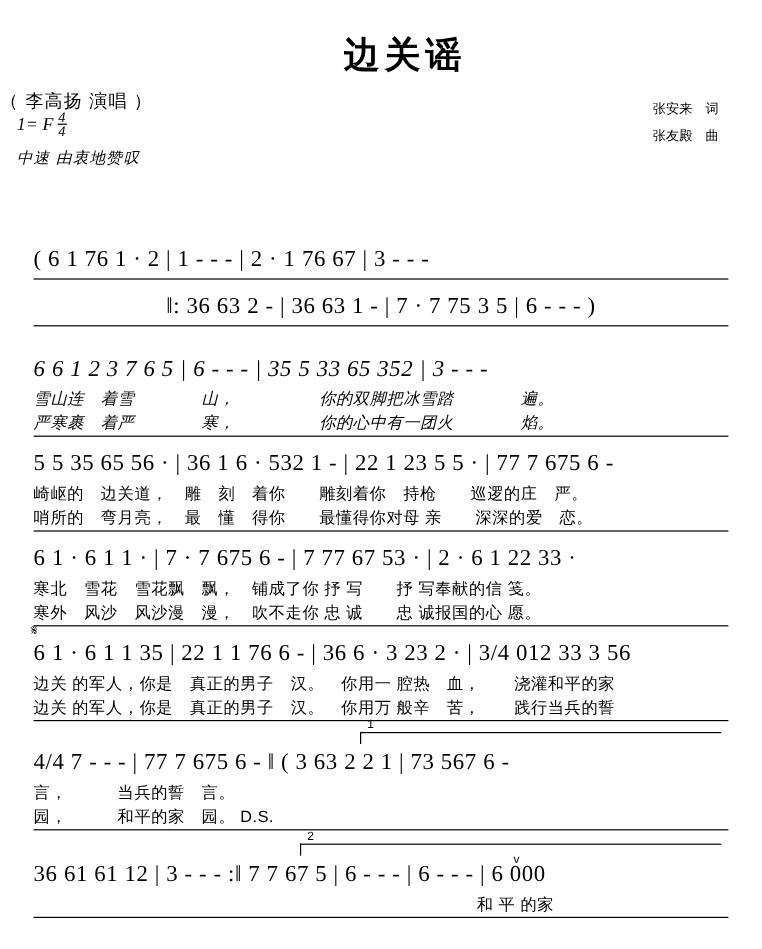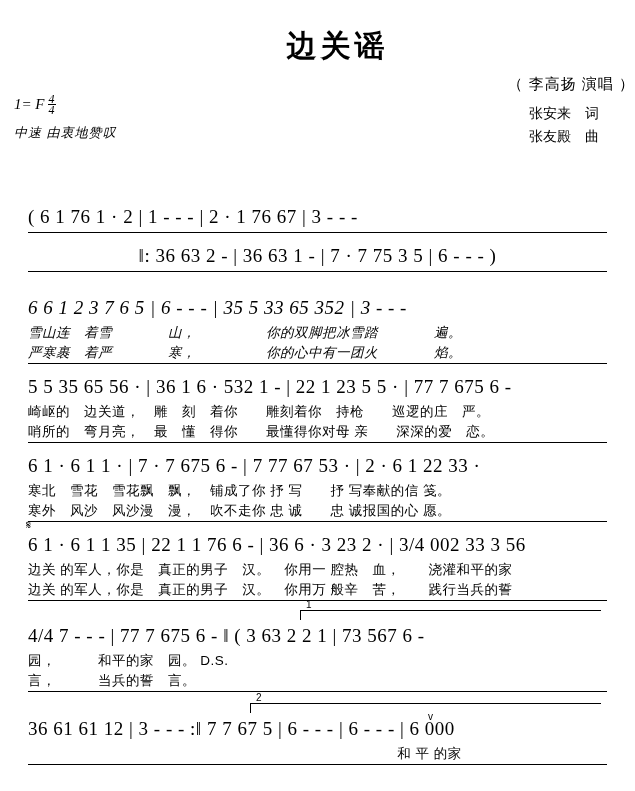--- a/index.html
+++ b/index.html
@@ -25,32 +25,32 @@
   .title {
     text-align: center;
     font-family: "Liberation Sans", sans-serif;
     font-weight: bold;
     font-size: 30px;
     letter-spacing: 4px;
     margin-top: 26px;
     padding-left: 40px;
   }
   .singer {
-    text-align: right;
+    text-align: left;
     font-family: "Liberation Sans", sans-serif;
     font-size: 15px;
     margin-top: 8px;
     letter-spacing: 1px;
   }
   .credits {
     position: absolute;
     right: 36px;
-    top: 76px;
+    top: 54px;
     font-family: "Liberation Sans", sans-serif;
-    font-size: 14px;
+    font-size: 11px;
     line-height: 23px;
     text-align: left;
   }
 
   .keyblock {
     position: absolute;
     left: 14px;
     top: 68px;
     font-family: "Liberation Serif", serif;
     font-size: 15px;
@@ -158,32 +158,32 @@
 
   <div class="system" style="margin-top:8px;">
     <div class="notes">6 1 · 6 1 1 ·  |  7 · 7 675 6 -  |  7 77 67 53 ·  |  2 · 6 1 22 33 ·</div>
     <div class="lyric">寒北　雪花　雪花飘　飘，　铺成了你 抒 写　　抒 写奉献的信 笺。</div>
     <div class="lyric">寒外　风沙　风沙漫　漫，　吹不走你 忠 诚　　忠 诚报国的心 愿。</div>
     <hr class="hr">
   </div>
 
   <div class="system" style="margin-top:8px;">
     <div class="mark" style="position:absolute;left:-2px;top:-12px;">𝄋</div>
-    <div class="notes">6 1 · 6 1 1   35  | 22 1 1 76 6 -  | 36 6 · 3 23 2 ·  |  3/4 002 33 3 56</div>
+    <div class="notes">6 1 · 6 1 1   35  | 22 1 1 76 6 -  | 36 6 · 3 23 2 ·  |  3/4 012 33 3 56</div>
     <div class="lyric">边关 的军人，你是　真正的男子　汉。　你用一 腔热　血，　　浇灌和平的家</div>
     <div class="lyric">边关 的军人，你是　真正的男子　汉。　你用万 般辛　苦，　　践行当兵的誓</div>
     <hr class="hr">
   </div>
 
   <div class="system" style="margin-top:20px;">
     <div style="position:absolute;left:272px;top:-11px;width:300px;border-top:1.3px solid #000;border-left:1.3px solid #000;height:9px;"></div>
     <div class="bracket" style="left:278px;top:-22px;">1</div>
     <div class="notes">4/4 7 - - -  | 77 7 675 6 -  ‖ ( 3 63 2 2 1  |  73 567 6 -</div>
+    <div class="lyric">言，　　　当兵的誓　言。</div>
     <div class="lyric">园，　　　和平的家　园。 D.S.</div>
-    <div class="lyric">言，　　　当兵的誓　言。</div>
     <hr class="hr">
   </div>
 
   <div class="system" style="margin-top:22px;">
     <div style="position:absolute;left:222px;top:-11px;width:350px;border-top:1.3px solid #000;border-left:1.3px solid #000;height:9px;"></div>
     <div class="bracket" style="left:228px;top:-22px;">2</div>
     <div class="bracket" style="left:400px;top:-3px;">v</div>
     <div class="notes">36 61 61 12  |  3 - - -  :‖  7 7 67 5  |  6 - - -  |  6 - - -  | 6 000</div>
     <div class="lyric" style="text-align:center;">　　　　　　　　　　　　　　　　和 平 的家</div>
     <hr class="hr">

